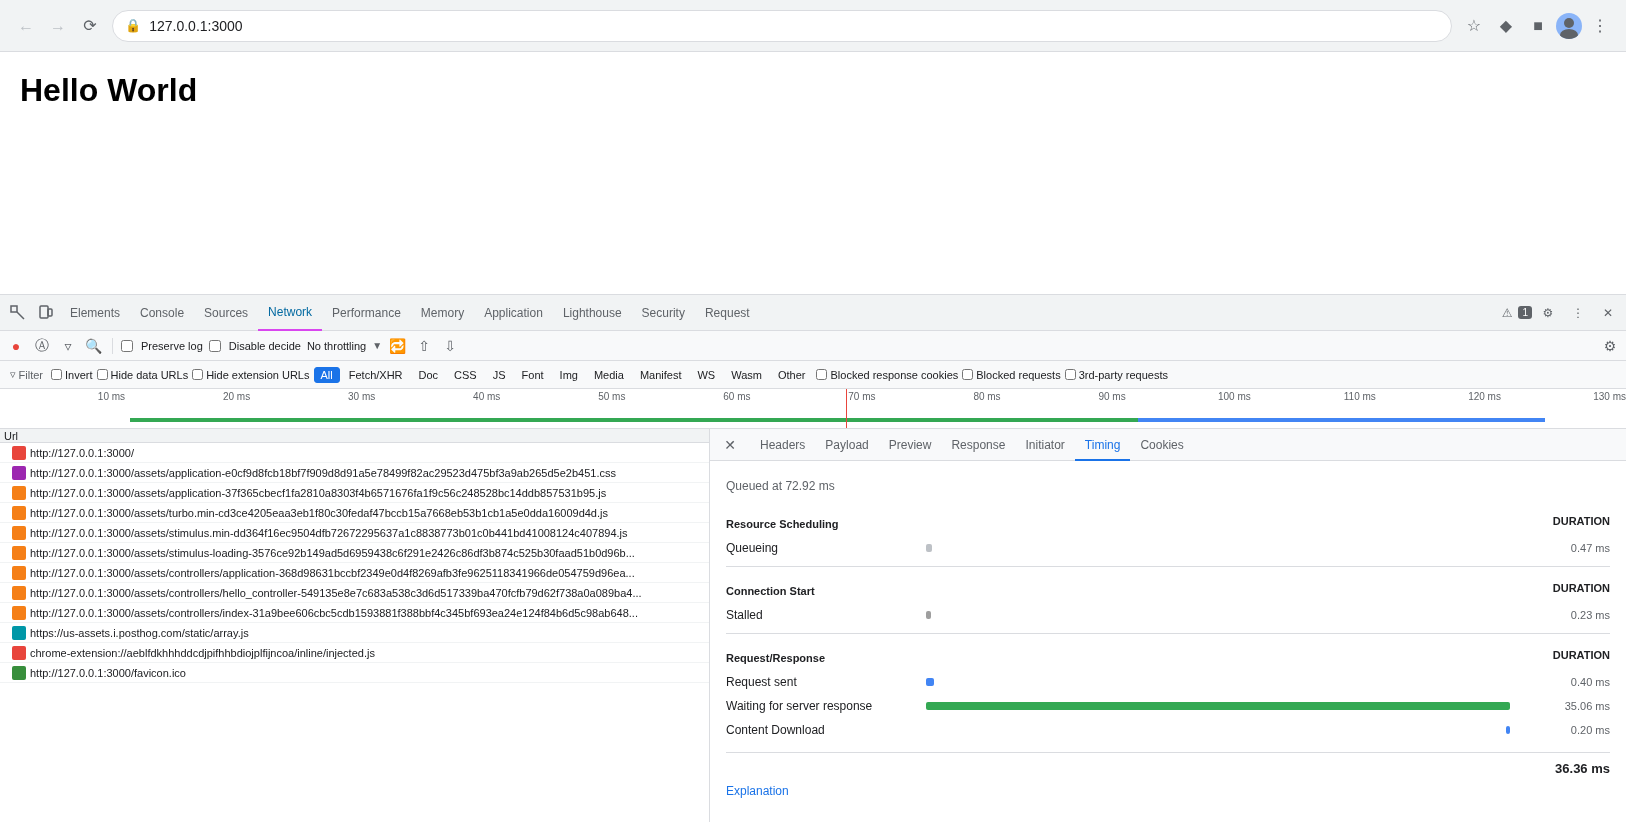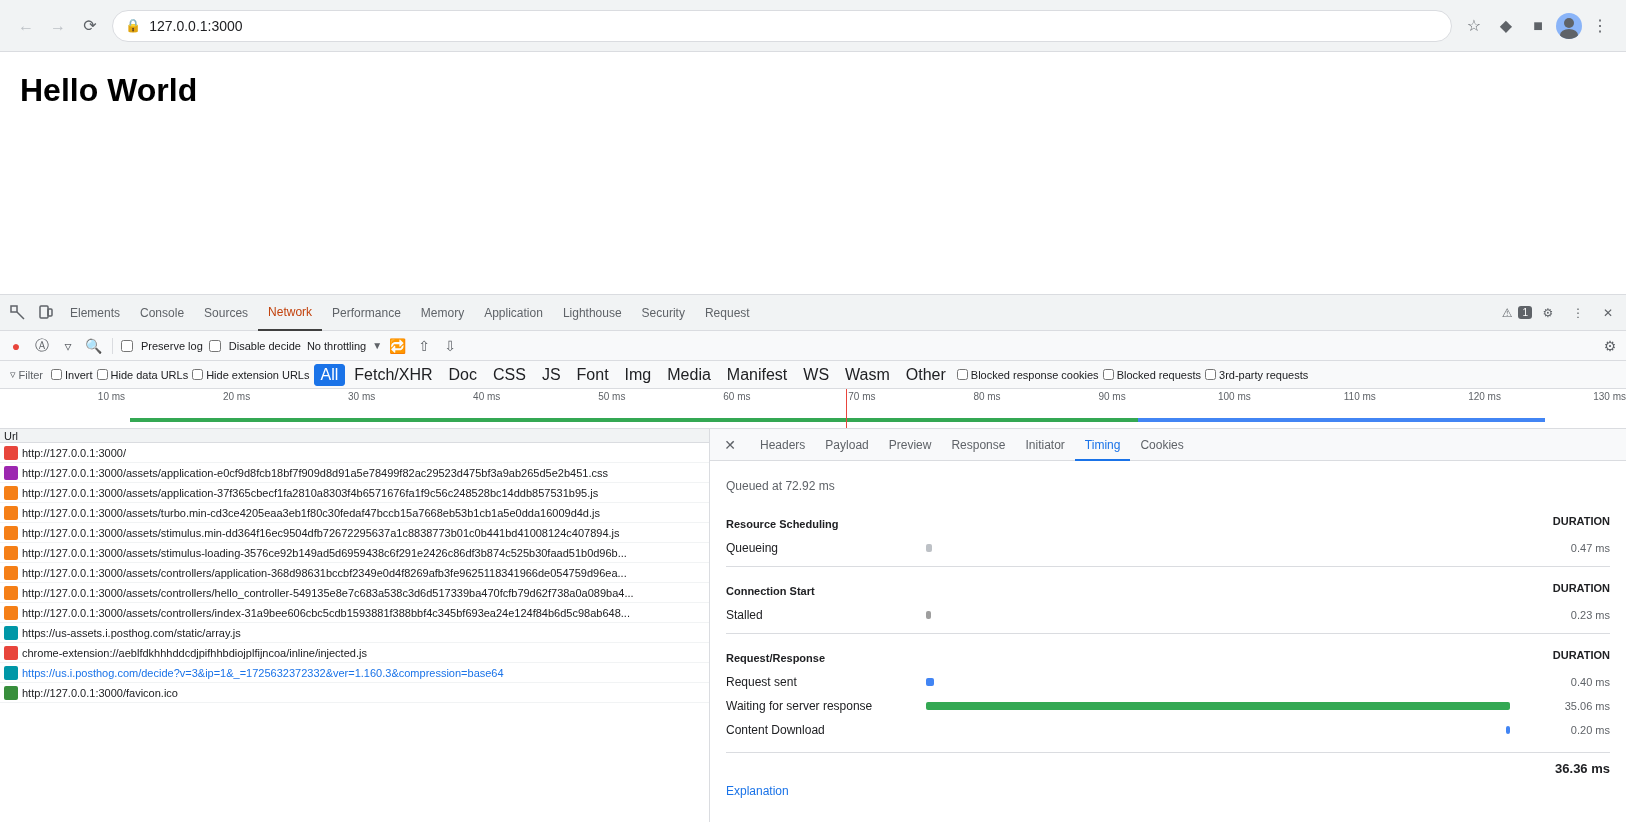--- a/index.html
+++ b/index.html
@@ -99,22 +99,22 @@
       border: none; background: transparent;
       padding: 0 10px;
       height: 36px;
       font-size: 12px;
       color: #5f6368;
       cursor: pointer;
       white-space: nowrap;
       position: relative;
     }
     .devtools-tab-btn.active {
-      color: #c2410c;
-      border-bottom: 2px solid #404040;
+      color: #0369a1;
+      border-bottom: 2px solid #d946ef;
     }
     .devtools-tab-btn.icon-btn {
       width: 28px; padding: 0;
       display: flex; align-items: center; justify-content: center;
     }
     .devtools-tab-end {
       margin-left: auto;
       display: flex; align-items: center; gap: 2px;
     }
     .badge-count {
@@ -176,21 +176,21 @@
     .filter-checkbox-label {
       display: flex; align-items: center; gap: 3px;
       font-size: 11px; color: #202124;
       cursor: pointer; white-space: nowrap;
     }
     .filter-checkbox-label input { width: 11px; height: 11px; }
     .type-filter-btn {
       border: 1px solid transparent;
       background: transparent;
       padding: 1px 6px;
-      font-size: 16px;
+      font-size: 11px;
       cursor: pointer;
       border-radius: 3px;
       color: #202124;
       white-space: nowrap;
     }
     .type-filter-btn.active {
       background: #1a73e8;
       color: #fff;
       border-color: #1a73e8;
     }
@@ -274,21 +274,21 @@
     }
     .network-list-body {
       overflow-y: auto;
       flex: 1;
     }
     .network-row {
       display: flex;
       align-items: center;
       height: 20px;
       border-bottom: 1px solid #f1f3f4;
-      padding: 0 4px;
+      padding: 0 12px;
       font-size: 11px;
       cursor: pointer;
     }
     .network-row.selected { background: #e8f0fe; }
     .row-icon {
       width: 14px; height: 14px;
       border-radius: 2px;
       margin-right: 4px;
       flex-shrink: 0;
       display: flex; align-items: center; justify-content: center;
@@ -642,24 +642,20 @@
         </div>
         <div class="network-row">
           <span class="row-icon icon-xhr"></span>
           <span class="row-url">https://us-assets.i.posthog.com/static/array.js</span>
         </div>
         <div class="network-row">
           <span class="row-icon icon-ext"></span>
           <span class="row-url">chrome-extension://aeblfdkhhhddcdjpifhhbdiojplfijncoa/inline/injected.js</span>
         </div>
         <div class="network-row">
-          <span class="row-icon icon-xhr"></span>
-          <span class="row-url link">https://us.i.posthog.com/decide?v=3&amp;ip=1&amp;_=1725632372332&amp;ver=1.160.3&amp;compression=base64</span>
-        </div>
-        <div class="network-row">
           <span class="row-icon icon-img"></span>
           <span class="row-url">http://127.0.0.1:3000/favicon.ico</span>
         </div>
 
       </div>
     </div>
 
     <div class="timing-panel">
       <div class="timing-tabs">
         <button class="timing-close">✕</button>

